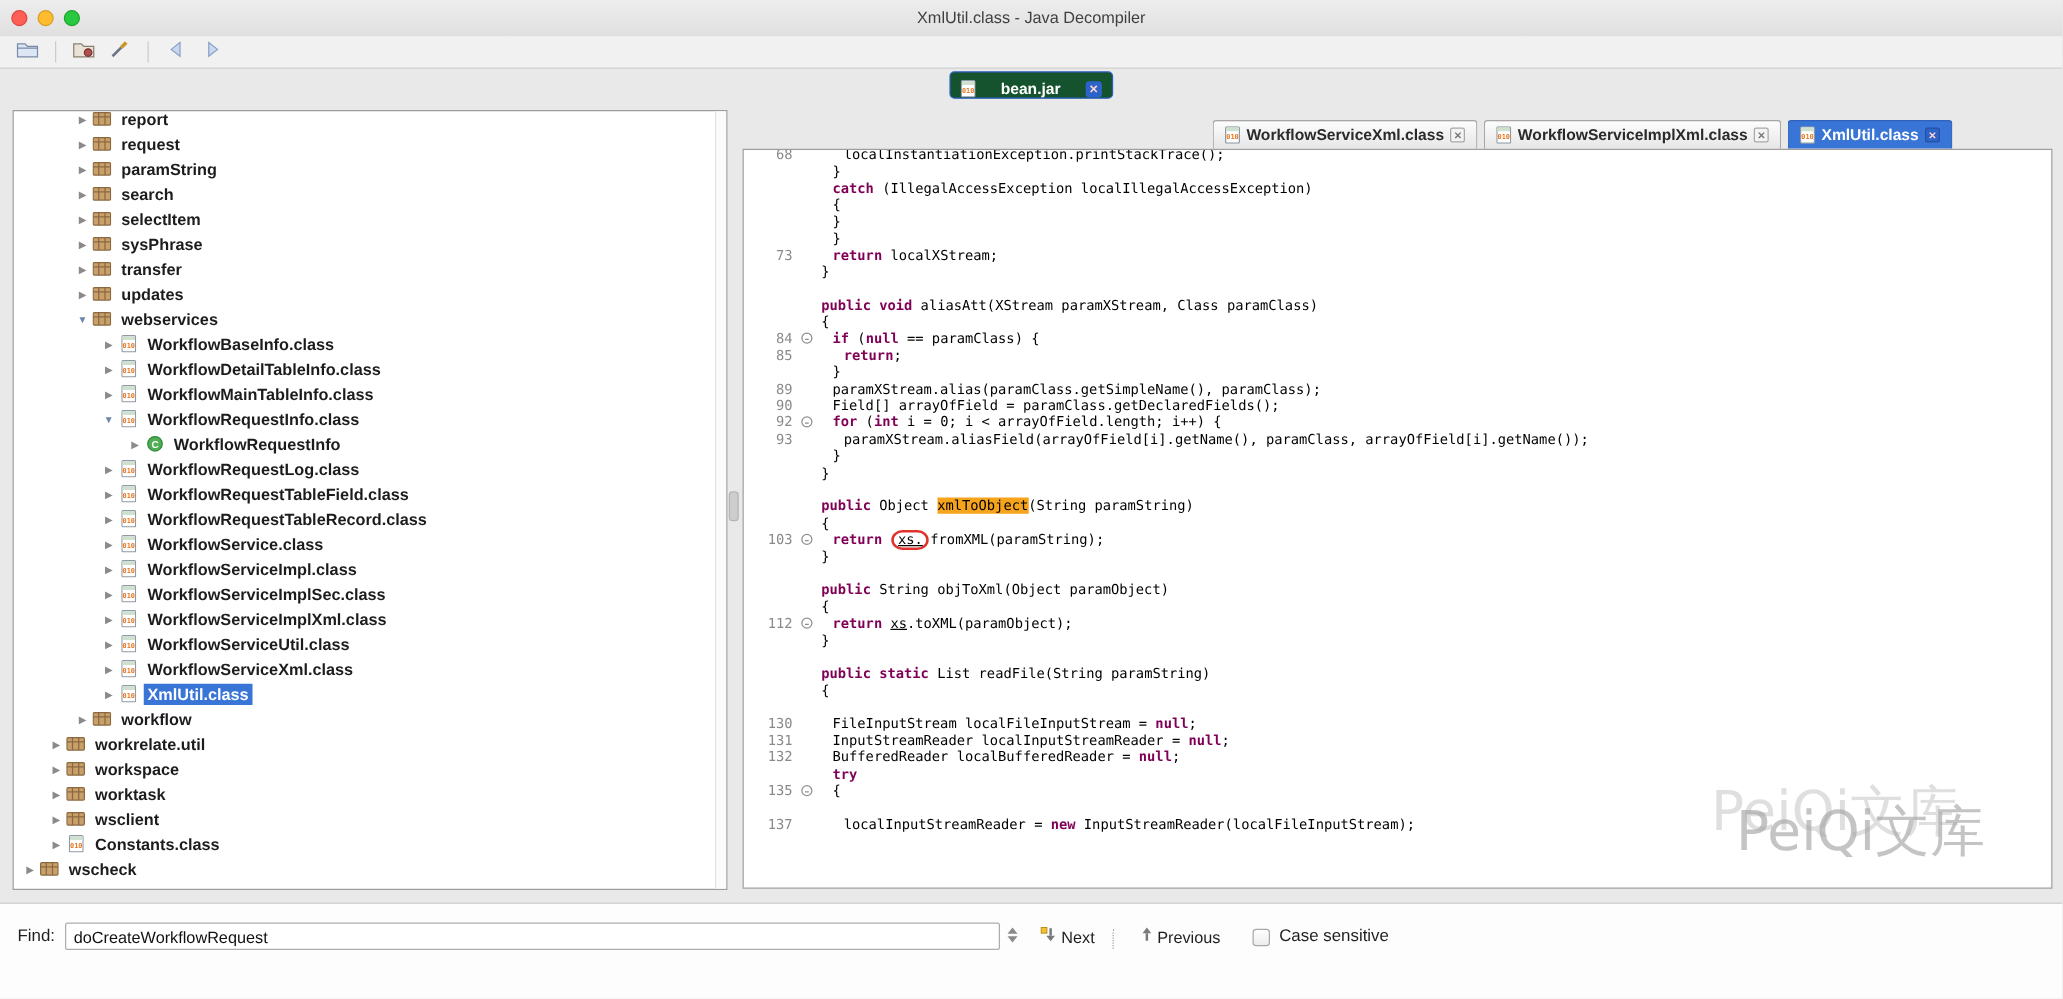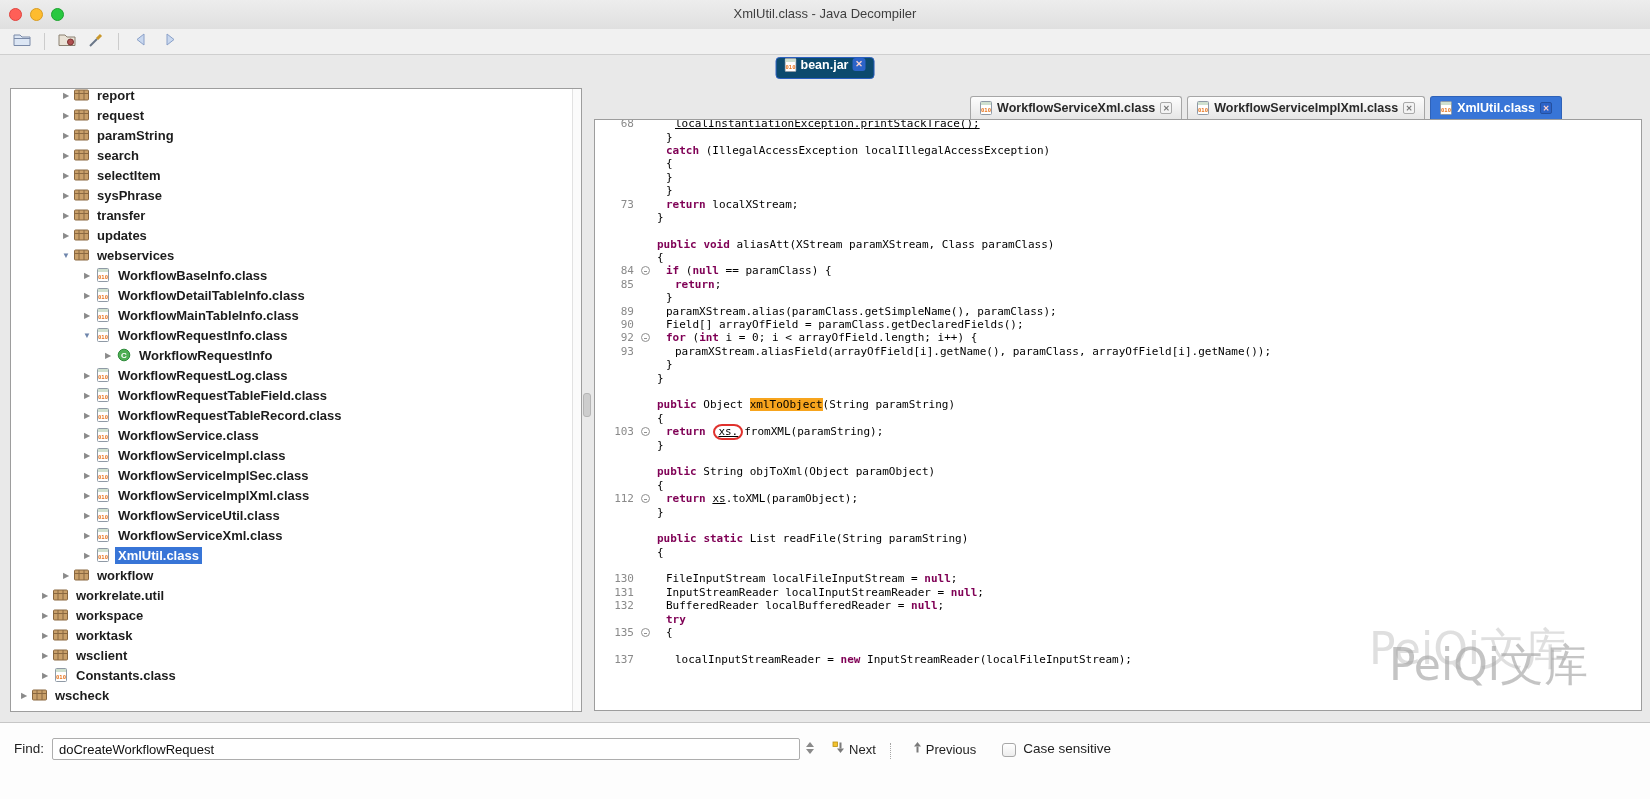--- a/index.html
+++ b/index.html
@@ -28,22 +28,22 @@
     position:absolute; top:29px; left:0; width:1650px; height:26px;
     background:#f1f1f1; border-bottom:1px solid #cfcfcf;
     display:flex; align-items:center; padding-left:10px; gap:5px;
   }
   .tb-btn { width:24px; height:20px; display:inline-flex; align-items:center; justify-content:center; border-radius:3px; }
   .tb-sep { width:1px; height:17px; background:#cccccc; margin:0 5px; }
   
   .jarbar { position:absolute; top:56px; left:0; width:1650px; height:26px; }
   .jar-tab {
     position:absolute; left:50%; transform:translateX(-50%); top:1px;
-    height:22px; display:inline-flex; align-items:flex-start; gap:4px;
-    background:#0c4a6e; border:1px solid #2a5fc0; border-radius:4px;
+    height:22px; display:inline-flex; align-items:flex-end; gap:20px;
+    background:#14532d; border:1px solid #2a5fc0; border-radius:4px;
     padding:0 8px; color:#fff; font-size:12.5px; font-weight:bold;
   }
   .jar-close {
     width:13px; height:13px; border-radius:3px; background:#2c63c8;
     color:#ffd4d0; font-size:9px; line-height:13px; text-align:center; font-weight:bold;
   }
   
   .tree-panel {
     position:absolute; left:10px; top:88px; width:572px; height:624px;
     background:#fff; border:1px solid #9d9d9d; overflow:hidden;
@@ -550,21 +550,21 @@
           <text x="6" y="10.5" font-size="5.5" text-anchor="middle" fill="#e87722" font-family="monospace" font-weight="bold">010</text>
         </svg>
       </span>
       <span>XmlUtil.class</span>
       <span class="close-box">✕</span>
     </div>
   </div>
 
 <div class="code-panel">
   <div class="code-lines">
-      <div class="code-line"><span class="gut">68</span><span class="foldcol"></span><span class="ctext" style="padding-left: 22px; text-decoration: underline;"><span class="sg-p">localInstantiationException.printStackTrace();</span></span></div>
+      <div class="code-line"><span class="gut">68</span><span class="foldcol"></span><span class="ctext" style="padding-left: 22px;"><span class="sg-p">localInstantiationException.printStackTrace();</span></span></div>
       <div class="code-line"><span class="gut"></span><span class="foldcol"></span><span class="ctext" style="padding-left: 13px;"><span class="sg-p">}</span></span></div>
       <div class="code-line"><span class="gut"></span><span class="foldcol"></span><span class="ctext" style="padding-left: 13px;"><span class="sg-k">catch</span><span class="sg-p"> (IllegalAccessException localIllegalAccessException)</span></span></div>
       <div class="code-line"><span class="gut"></span><span class="foldcol"></span><span class="ctext" style="padding-left: 13px;"><span class="sg-p">{</span></span></div>
       <div class="code-line"><span class="gut"></span><span class="foldcol"></span><span class="ctext" style="padding-left: 13px;"><span class="sg-p">}</span></span></div>
       <div class="code-line"><span class="gut"></span><span class="foldcol"></span><span class="ctext" style="padding-left: 13px;"><span class="sg-p">}</span></span></div>
       <div class="code-line"><span class="gut">73</span><span class="foldcol"></span><span class="ctext" style="padding-left: 13px;"><span class="sg-k">return</span><span class="sg-p"> localXStream;</span></span></div>
       <div class="code-line"><span class="gut"></span><span class="foldcol"></span><span class="ctext" style="padding-left: 4px;"><span class="sg-p">}</span></span></div>
       <div class="code-line"><span class="gut"></span><span class="foldcol"></span><span class="ctext" style="padding-left: 4px;"></span></div>
       <div class="code-line"><span class="gut"></span><span class="foldcol"></span><span class="ctext" style="padding-left: 4px;"><span class="sg-k">public</span><span class="sg-p"> </span><span class="sg-k">void</span><span class="sg-p"> aliasAtt(XStream paramXStream, Class paramClass)</span></span></div>
       <div class="code-line"><span class="gut"></span><span class="foldcol"></span><span class="ctext" style="padding-left: 4px;"><span class="sg-p">{</span></span></div>

